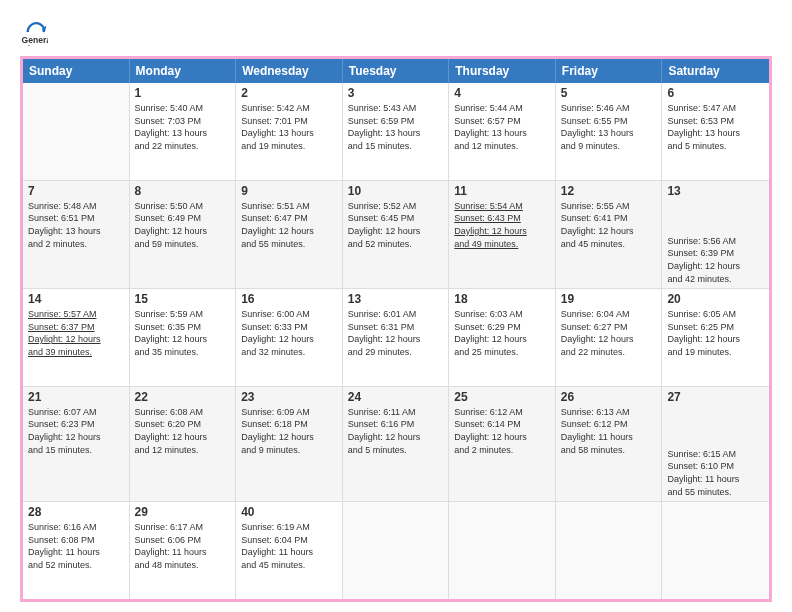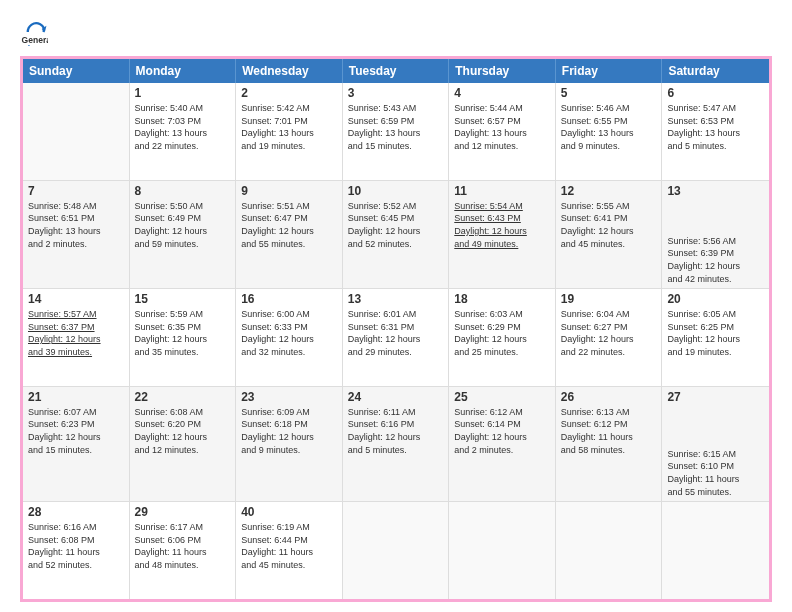--- a/index.html
+++ b/index.html
@@ -343,21 +343,21 @@
           <div class="cal-cell">
             <div class="day-num">29</div>
             <div class="day-info" style="white-space: pre-line;">Sunrise: 6:17 AM
 Sunset: 6:06 PM
 Daylight: 11 hours
 and 48 minutes.</div>
           </div>
           <div class="cal-cell">
             <div class="day-num">40</div>
             <div class="day-info" style="white-space: pre-line;">Sunrise: 6:19 AM
-Sunset: 6:44 PM
+Sunset: 6:04 PM
 Daylight: 11 hours
 and 45 minutes.</div>
           </div>
           <div class="cal-cell empty"></div>
           <div class="cal-cell empty"></div>
           <div class="cal-cell empty"></div>
           <div class="cal-cell empty"></div>
         </div>
       </div>
   </div>

